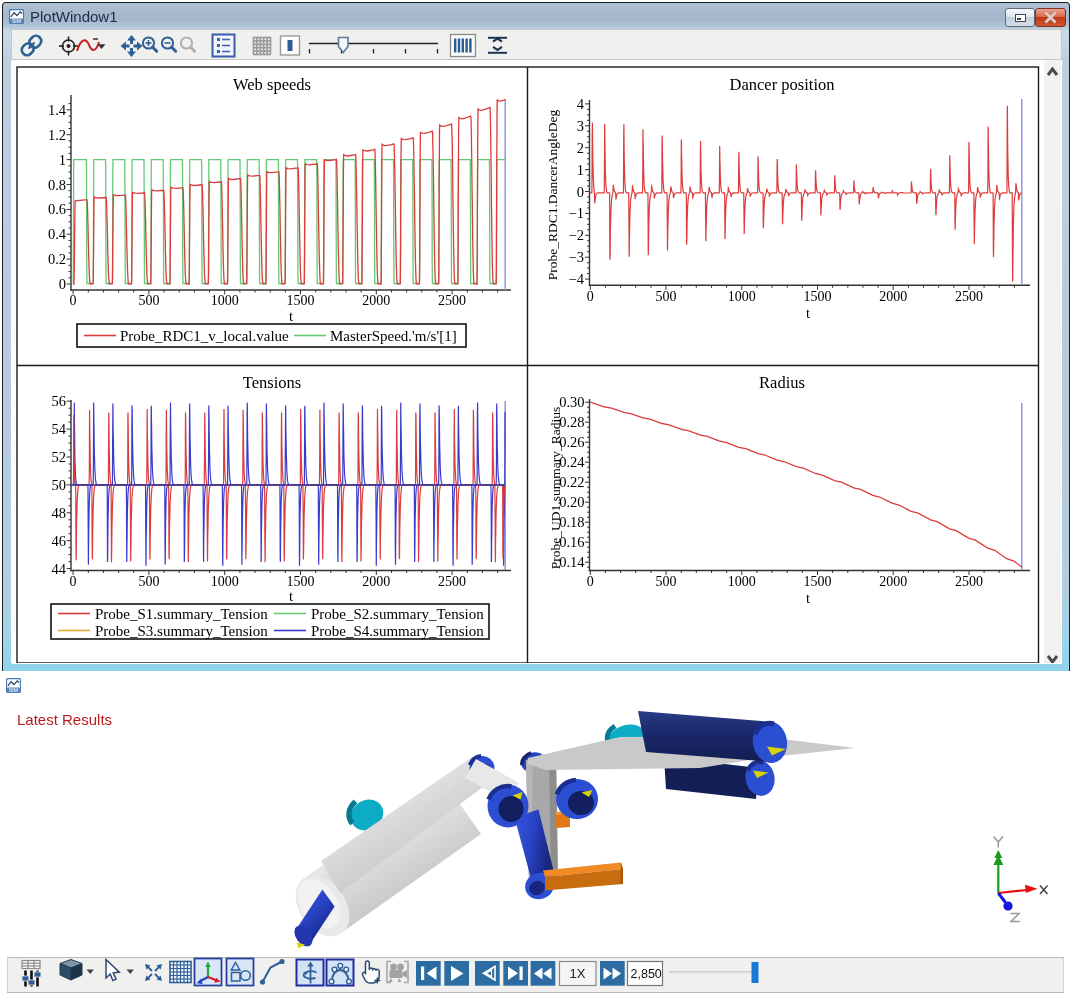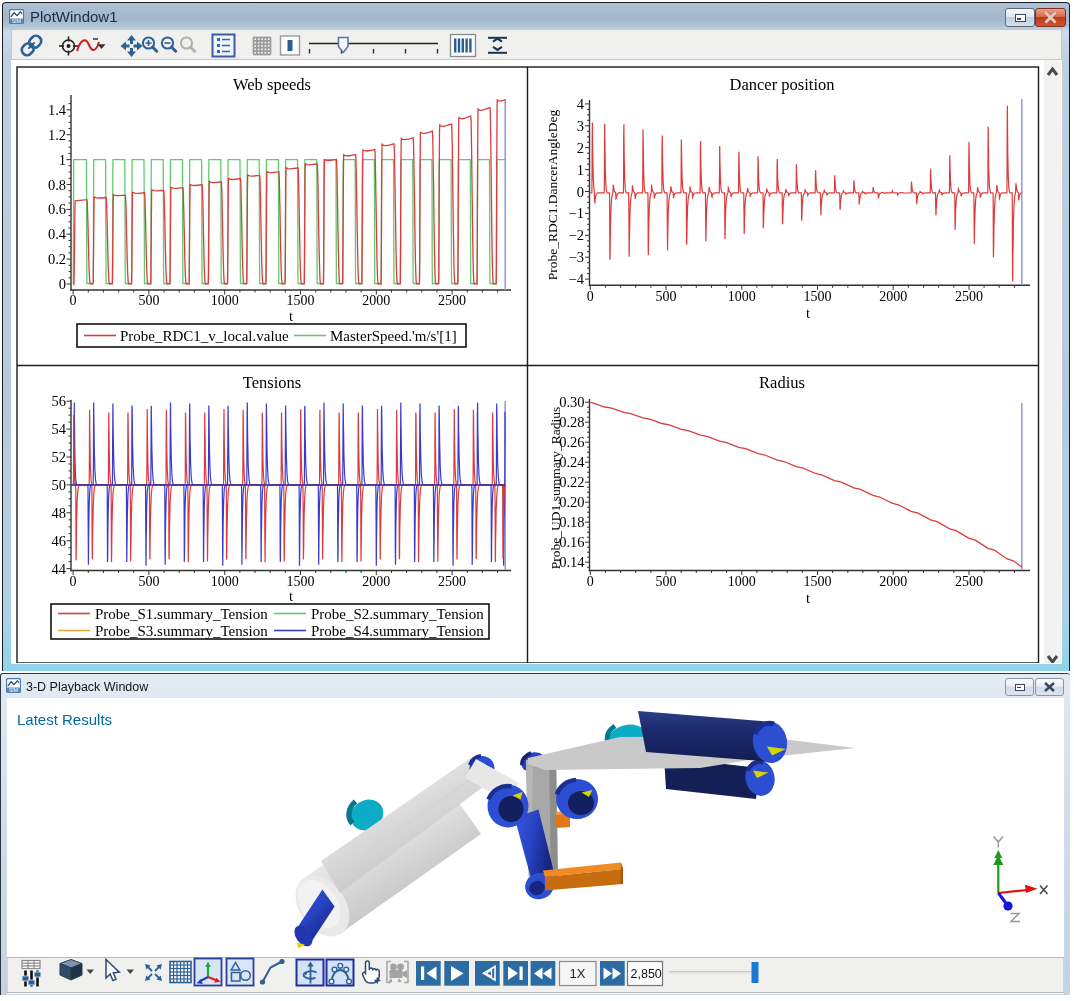--- a/index.html
+++ b/index.html
@@ -459,47 +459,27 @@
       <text x="552" y="480" font-family="Liberation Serif" ,serif="" font-size="13.5" fill="#000" text-anchor="middle" transform="rotate(-90 560 480)">Probe_UD1.summary_Radius</text>
       <line x1="1021.8" y1="403" x2="1021.8" y2="570" stroke="#9a9ade" stroke-width="1.6"></line>
       <polyline points="590.3,402.2 604.8,407.0 611.5,408.1 623.9,412.4 630.6,413.6 643.0,417.9 650.0,419.2 662.1,423.5 669.1,424.8 681.5,429.3 688.1,430.6 700.6,435.2 707.2,436.4 719.6,441.2 726.6,442.6 738.7,447.3 745.7,448.7 758.1,453.6 764.8,455.0 777.2,460.1 783.9,461.5 796.3,466.7 803.3,468.2 815.4,473.5 822.3,475.1 834.5,480.6 841.4,482.1 853.8,487.9 860.5,489.4 872.9,495.4 879.6,497.0 892.0,503.2 899.0,505.0 911.1,511.3 918.1,513.1 930.5,519.9 937.1,521.7 949.6,528.8 956.2,530.6 968.6,538.1 975.3,540.1 987.7,548.1 994.7,550.3 1006.8,558.7 1013.8,561.1 1022.0,567.2" fill="none" stroke="#dc3c3c" stroke-width="1.3"></polyline>
     </svg>
 <div style="position:absolute;left:1044px;top:60px;width:17px;height:603px;background:#f1f1f1"><svg width="17" height="603">
         <rect x="0" y="0" width="17" height="603" fill="#f2f2f1"></rect>
         <path d="M 4 15 l 4.5 -6 l 4.5 6" fill="none" stroke="#4a4a4a" stroke-width="3"></path>
         <path d="M 4 596 l 4.5 6 l 4.5 -6" fill="none" stroke="#4a4a4a" stroke-width="3"></path>
       </svg></div>
 
-<div class="abs" style="left:0;top:673px;width:1070px;height:322px;background:#30363d;border-radius:3px 3px 0 0">
- <div class="abs" style="left:1px;top:1px;width:1069px;height:321px;border-radius:2px 2px 0 0;overflow:hidden;
-      background:linear-gradient(180deg,#e3ebf3 0%,#d3dee9 40%,#c4d2e0 100%)">
-  <div class="abs" style="left:25px;top:6px;font-size:12.5px;color:#10141c">3-D Playback Window</div>
-  <div class="abs" style="left:1004px;top:4px;width:29px;height:18px;border:1px solid #8795a8;border-radius:3px;
-       background:linear-gradient(180deg,#fafcfe 0%,#e8eef5 45%,#d2dce8 50%,#dde6ef 100%)">
-    <div class="abs" style="left:9px;top:4.5px;width:10px;height:7px;border:1.5px solid #39455e;background:#fdfdfd">
-      <div class="abs" style="left:0.5px;top:2px;width:4px;height:1.8px;background:#39455e"></div>
-          </div>
-  </div>
-  <div class="abs" style="left:1034px;top:4px;width:29px;height:18px;border:1px solid #8795a8;border-radius:3px;
-       background:linear-gradient(180deg,#fafcfe 0%,#e8eef5 45%,#d2dce8 50%,#dde6ef 100%)">
-    <svg width="27" height="16" style="position:absolute;left:0;top:0">
-            <path d="M 9 4 l 9 8 M 18 4 l -9 8" stroke="#39455e" stroke-width="2.4"></path>
-          </svg>
-  </div>
-
-  <div class="abs" style="left:6px;top:24px;width:1057px;height:296px;background:#fff"></div>
- </div>
-</div>
 <svg width="15" height="15" viewBox="0 0 16 16" style="position:absolute;left:6px;top:678px">
       <rect x="0.5" y="0.5" width="15" height="15" rx="2" fill="#fff" stroke="#4a7ab0" stroke-width="1.4"></rect>
       <rect x="1" y="10" width="14" height="5.2" rx="1" fill="#5b86b8"></rect>
       <path d="M 2 8.5 L 5.5 4 L 8.5 7 L 12 3 L 14 5" fill="none" stroke="#27415e" stroke-width="1.3"></path>
       <text x="8" y="14.6" font-family="Liberation Sans,sans-serif" font-size="5.5" fill="#fff" text-anchor="middle">SIM</text>
     </svg>
-<div class="abs" style="left:17px;top:711px;font-size:15px;color:#0369a1">Latest Results</div>
+<div class="abs" style="left:17px;top:711px;font-size:15px;color:#b91c1c">Latest Results</div>
 <svg width="1056" height="259" viewBox="8 698 1056 259" style="position:absolute;left:8px;top:698px">
       <defs>
         <linearGradient id="rollg" x1="0" y1="0" x2="0.58" y2="0.82">
           <stop offset="0" stop-color="#fbfbfb"></stop>
           <stop offset="0.45" stop-color="#ededed"></stop>
           <stop offset="0.8" stop-color="#d2d2d2"></stop>
           <stop offset="1" stop-color="#c4c4c4"></stop>
         </linearGradient>
         <linearGradient id="ribg" x1="0" y1="0" x2="0.58" y2="0.82">
           <stop offset="0" stop-color="#ebebeb"></stop>

